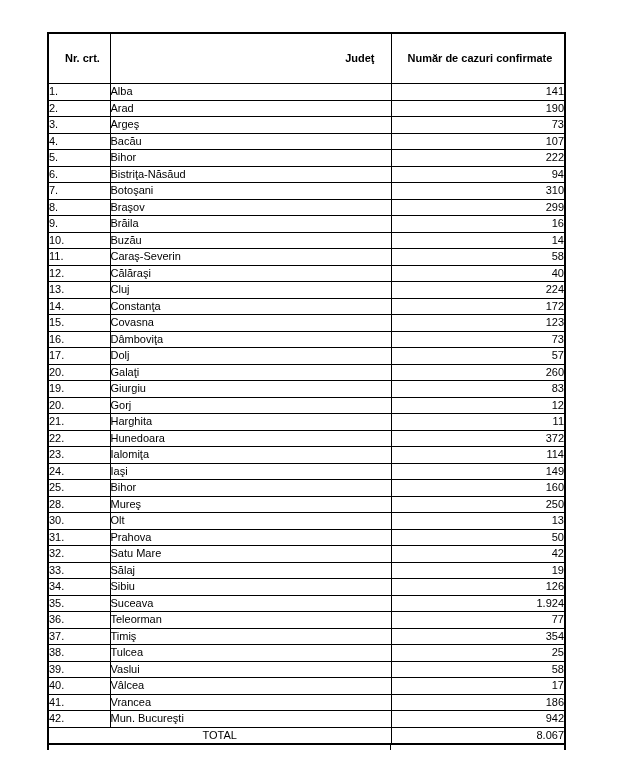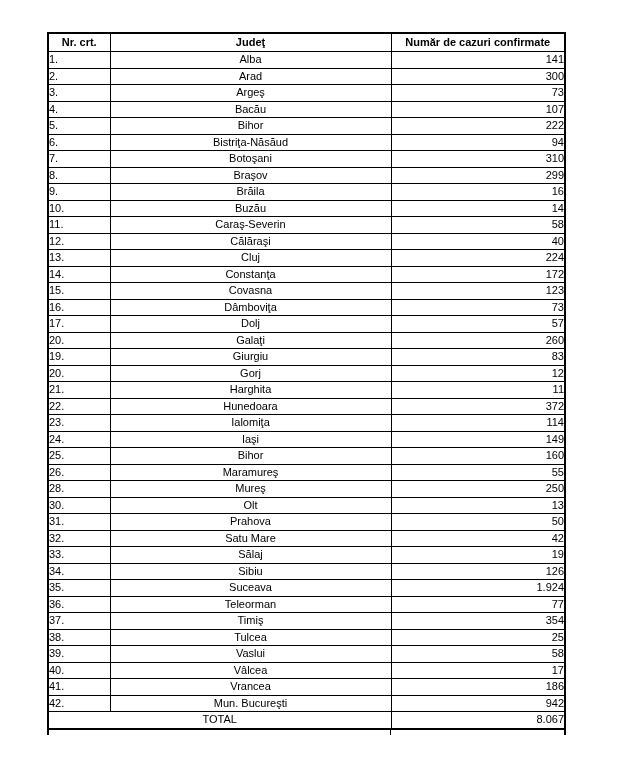--- a/index.html
+++ b/index.html
@@ -30,36 +30,36 @@
   }
   table.cases, table.cases th, table.cases td {
     border: 1px solid #000000;
   }
   table.cases {
     border-width: 2px;
   }
   table.cases th {
     height: 17px;
     font-weight: bold;
-    text-align: center;
-    padding: 0;
+    text-align: right;
+    padding: 16px;
     line-height: 13px;
     white-space: nowrap;
     overflow: hidden;
   }
   table.cases td {
     height: 15.5px;
     padding: 0;
     line-height: 13px;
     vertical-align: middle;
     white-space: nowrap;
     overflow: hidden;
   }
   td.nr    { text-align: left;  padding-left: 6px; }
-  td.name  { text-align: center;  padding-left: 6px; }
+  td.name  { text-align: left;  padding-left: 6px; }
   td.val   { text-align: right; }
   td.total-label { text-align: center; }
   
   .stub {
     position: absolute;
     top: 100%;
     width: 2px;
     height: 5px;
     background: #000000;
   }
@@ -87,21 +87,21 @@
       </thead>
       <tbody id="rows-body">
           <tr>
             <td class="nr">1.</td>
             <td class="name">Alba</td>
             <td class="val">141</td>
           </tr>
           <tr>
             <td class="nr">2.</td>
             <td class="name">Arad</td>
-            <td class="val">300</td>
+            <td class="val">190</td>
           </tr>
           <tr>
             <td class="nr">3.</td>
             <td class="name">Argeş</td>
             <td class="val">73</td>
           </tr>
           <tr>
             <td class="nr">4.</td>
             <td class="name">Bacău</td>
             <td class="val">107</td>
@@ -203,25 +203,20 @@
           </tr>
           <tr>
             <td class="nr">24.</td>
             <td class="name">Iaşi</td>
             <td class="val">149</td>
           </tr>
           <tr>
             <td class="nr">25.</td>
             <td class="name">Bihor</td>
             <td class="val">160</td>
-          </tr>
-          <tr>
-            <td class="nr">26.</td>
-            <td class="name">Maramureş</td>
-            <td class="val">55</td>
           </tr>
           <tr>
             <td class="nr">28.</td>
             <td class="name">Mureş</td>
             <td class="val">250</td>
           </tr>
           <tr>
             <td class="nr">30.</td>
             <td class="name">Olt</td>
             <td class="val">13</td>

